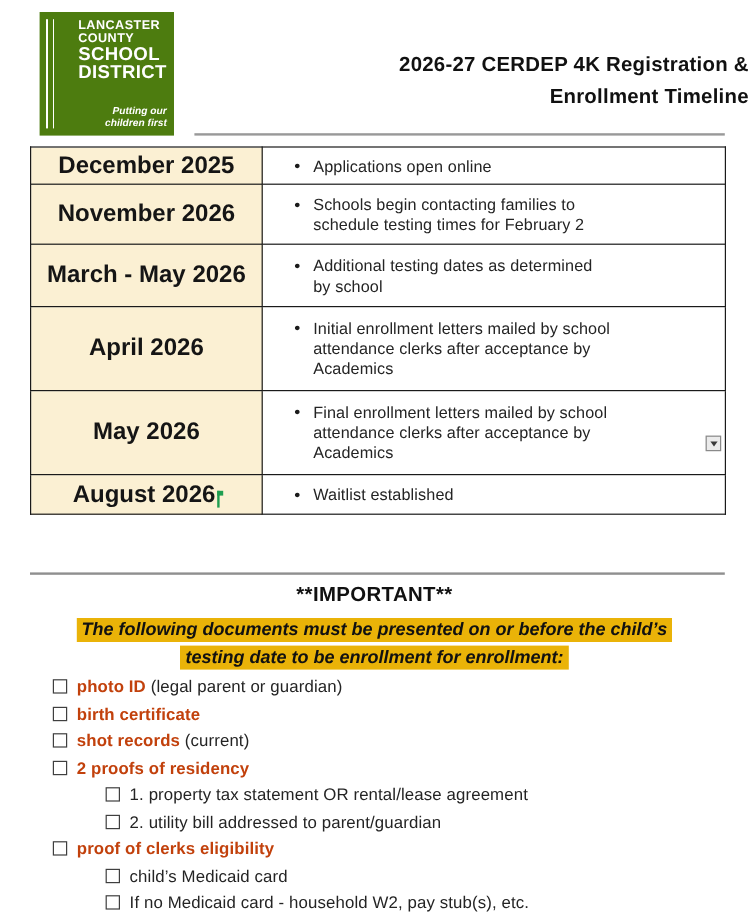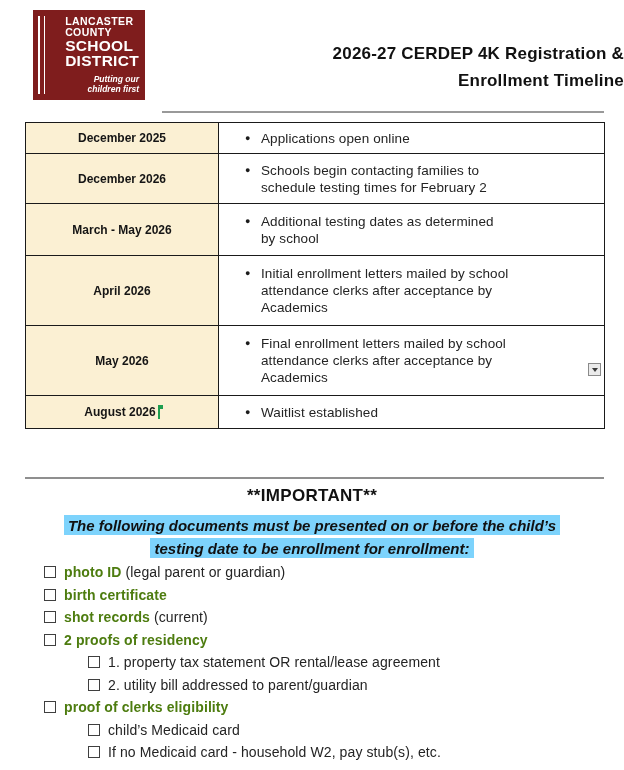--- a/index.html
+++ b/index.html
@@ -1,22 +1,22 @@
 <!DOCTYPE html>
 <html><head>
 <meta charset="utf-8">
 <style>
   html,body{margin:0;padding:0;}
   body{
     width:624px;height:770px;background:#ffffff;position:relative;
     font-family:"Liberation Sans",sans-serif;color:#1b1b1b;overflow:hidden;
   }
   
-  .logo{position:absolute;left:33px;top:10px;width:112px;height:90px;
-    background:#7f1d1d;box-sizing:border-box;display:flex;padding:6px 6px 6px 5px;gap:16px;}
+  .logo{position:absolute;left:33px;top:10px;width:112px;height:103px;
+    background:#4d7c0f;box-sizing:border-box;display:flex;padding:6px 6px 6px 5px;gap:16px;}
   .logo-stripes{width:16px;margin-right:4px;
     background:repeating-linear-gradient(to right,#fff 0 2px,transparent 2px 6px);}
   .logo-text{flex:1;color:#fff;display:flex;flex-direction:column;}
   .lt-sm{font-size:10.5px;font-weight:bold;letter-spacing:.4px;line-height:11px;}
   .lt-lg{font-size:15.5px;font-weight:bold;letter-spacing:.3px;line-height:15px;}
   .tag-row{display:flex;margin-top:3px;flex:1;align-items:flex-end;}
   .tag-bars{width:15px;margin-right:2px;
     background:repeating-linear-gradient(to right,#fff 0 2px,transparent 2px 6px);}
   .tagline{flex:1;text-align:right;font-style:italic;font-weight:bold;
     font-size:8.5px;line-height:9.5px;padding-top:1px;}
@@ -24,21 +24,21 @@
   .title{position:absolute;left:0;top:40px;width:624px;text-align:right;
     font-size:17px;font-weight:bold;line-height:27px;letter-spacing:.2px;color:#111;}
   .divider{position:absolute;height:2px;background:#999;}
   .divider-top{left:162px;top:111px;width:442px;}
   .divider-mid{left:25px;top:477px;width:579px;background:#8f8f8f;}
   
   table.timeline{position:absolute;left:25px;top:122px;width:580px;
     border-collapse:collapse;table-layout:fixed;}
   table.timeline td{border:1.5px solid #1a1a1a;}
   td.date-cell{width:190px;background:#FBF0D3;text-align:center;vertical-align:middle;
-    font-weight:bold;font-size:12px;color:#151515;margin-left:44px;}
+    font-weight:bold;font-size:20px;color:#151515;margin-left:44px;}
   td.desc-cell{vertical-align:middle;padding:6px 8px 6px 26px;}
   .bullet-line{display:flex;align-items:flex-start;}
   .bullet{font-size:9px;line-height:17px;width:16px;flex:none;color:#1b1b1b;}
   .desc-text{white-space:pre-line;font-size:13.5px;line-height:17px;
     letter-spacing:.1px;color:#242424;}
   tr.r1{height:31px;} tr.r2{height:50px;} tr.r3{height:31px;} tr.r4{height:52px;}
   tr.r5{height:70px;} tr.r6{height:70px;} tr.r7{height:33px;}
   
   .caret{display:inline-block;position:relative;width:2px;height:14px;
     background:#1E9E50;margin-left:2px;vertical-align:text-bottom;}
@@ -48,29 +48,29 @@
   .dropdown-btn{position:absolute;left:588px;top:363px;width:13px;height:13px;
     box-sizing:border-box;background:#ebebeb;border:1px solid #8a8a8a;
     display:flex;align-items:center;justify-content:center;cursor:pointer;}
   .dropdown-tri{width:0;height:0;border-left:3px solid transparent;
     border-right:3px solid transparent;border-top:4px solid #3a3a3a;}
   
   .important-heading{position:absolute;left:0;top:486px;width:624px;
     text-align:center;font-size:17px;font-weight:bold;letter-spacing:.3px;color:#111;}
   .notice{position:absolute;left:0;top:513px;width:624px;text-align:center;
     font-size:15px;font-weight:bold;font-style:italic;line-height:23.5px;color:#111;}
-  .hl{background:#7dd3fc;padding:1.5px 4px;}
+  .hl{background:#eab308;padding:1.5px 4px;}
   
   .checklist{position:absolute;left:44px;top:561px;width:560px;}
   .check-item{display:flex;align-items:center;height:22.5px;font-size:14px;
     letter-spacing:.1px;color:#242424;}
   .check-item.lvl2{margin-left:44px;}
   .checkbox{flex:none;width:10px;height:10px;border:1.5px solid #3f3f3f;
     margin-right:8px;background:#fff;}
-  .check-text b{color:#4d7c0f;}
+  .check-text b{color:#c2410c;}
 </style>
 </head>
 <body>
 
 <div class="logo">
   <div class="logo-stripes"></div>
   <div class="logo-text">
     <div class="lt-sm">LANCASTER</div>
     <div class="lt-sm">COUNTY</div>
     <div class="lt-lg">SCHOOL</div>
@@ -97,21 +97,21 @@
     <tr class="r1">
       <td class="date-cell">December 2025</td>
       <td class="desc-cell">
         <div class="bullet-line">
             <span class="bullet">●</span>
             <span class="desc-text">Applications open online</span>
           </div>
       </td>
     </tr>
     <tr class="r2">
-      <td class="date-cell">December 2026</td>
+      <td class="date-cell">November 2026</td>
       <td class="desc-cell">
         <div class="bullet-line">
             <span class="bullet">●</span>
             <span class="desc-text">Schools begin contacting families to
 schedule testing times for February 2</span>
           </div>
       </td>
     </tr>
     <tr class="r4">
       <td class="date-cell">March - May 2026</td>

